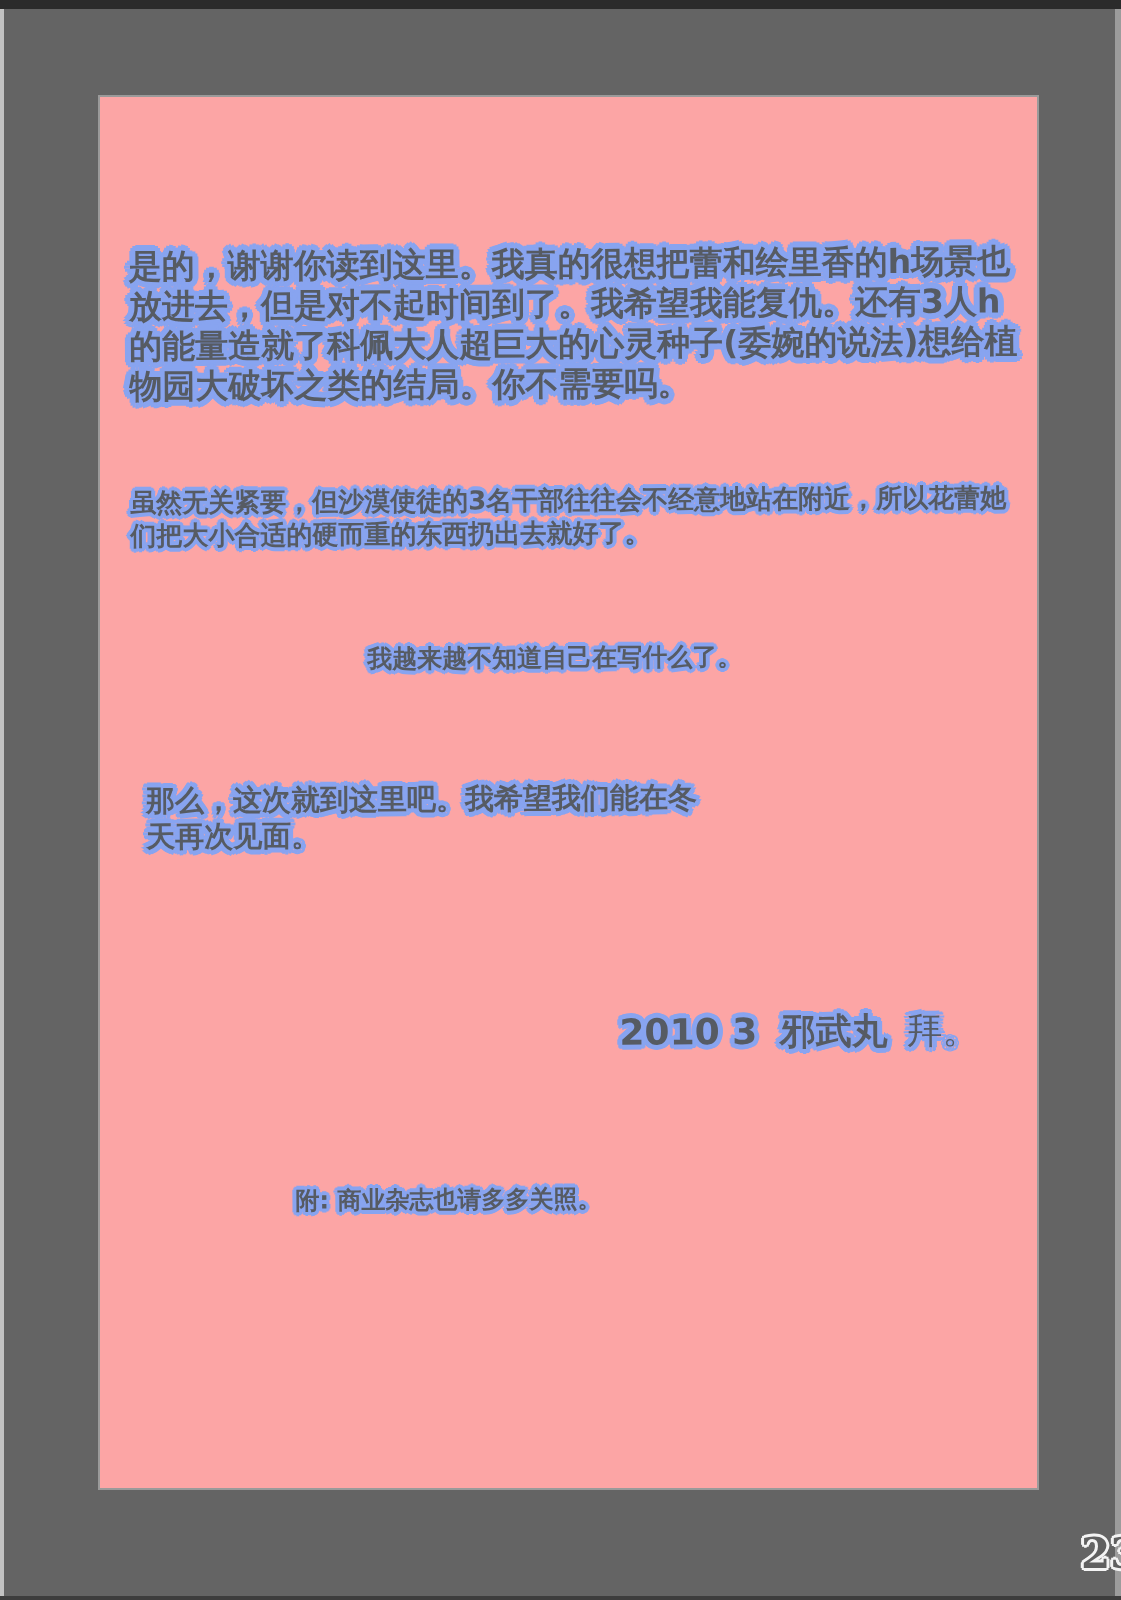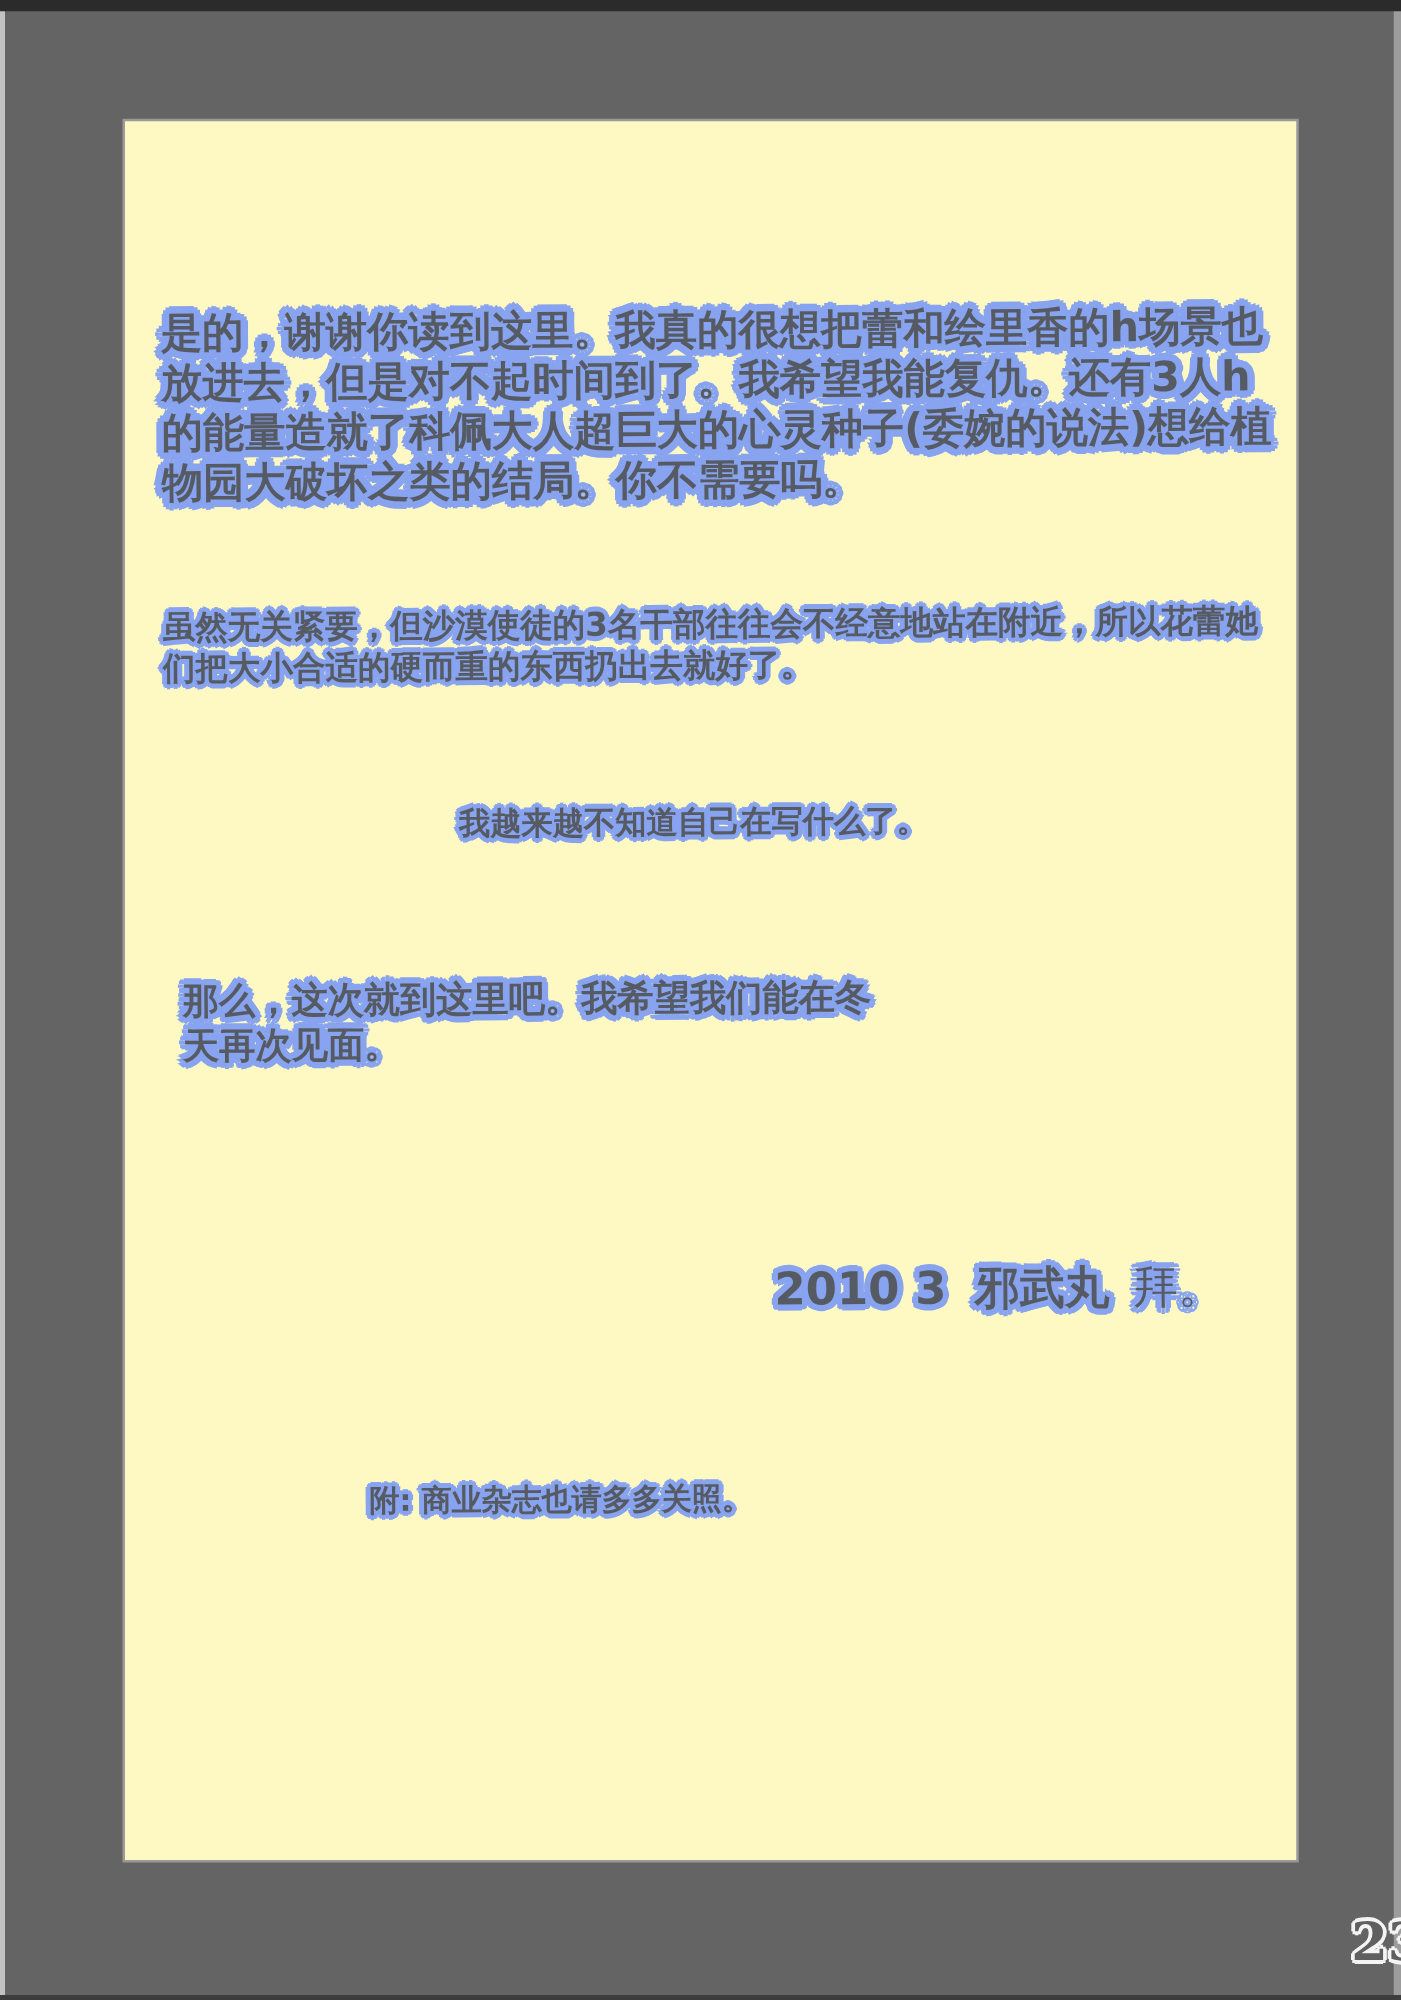--- a/index.html
+++ b/index.html
@@ -22,21 +22,21 @@
   .edge-left   { left: 0; top: 0; width: 4px;  height: 1600px; background: #c2c2c2; z-index: 4; }
   .edge-right  { left: 1115px; top: 0; width: 6px; height: 1600px; background: #9c9c9c; z-index: 4; }
 
   
   .paper {
     position: absolute;
     left: 100px;
     top: 97px;
     width: 937px;
     height: 1391px;
-    background: #fef9c3;
+    background: #fca5a5;
     box-shadow: 0 0 0 2px rgba(255,255,255,0.35);
     z-index: 2;
   }
   .content {
     position: absolute;
     inset: 0;
     transform: rotate(-0.35deg);
     transform-origin: 50% 50%;
   }
 

